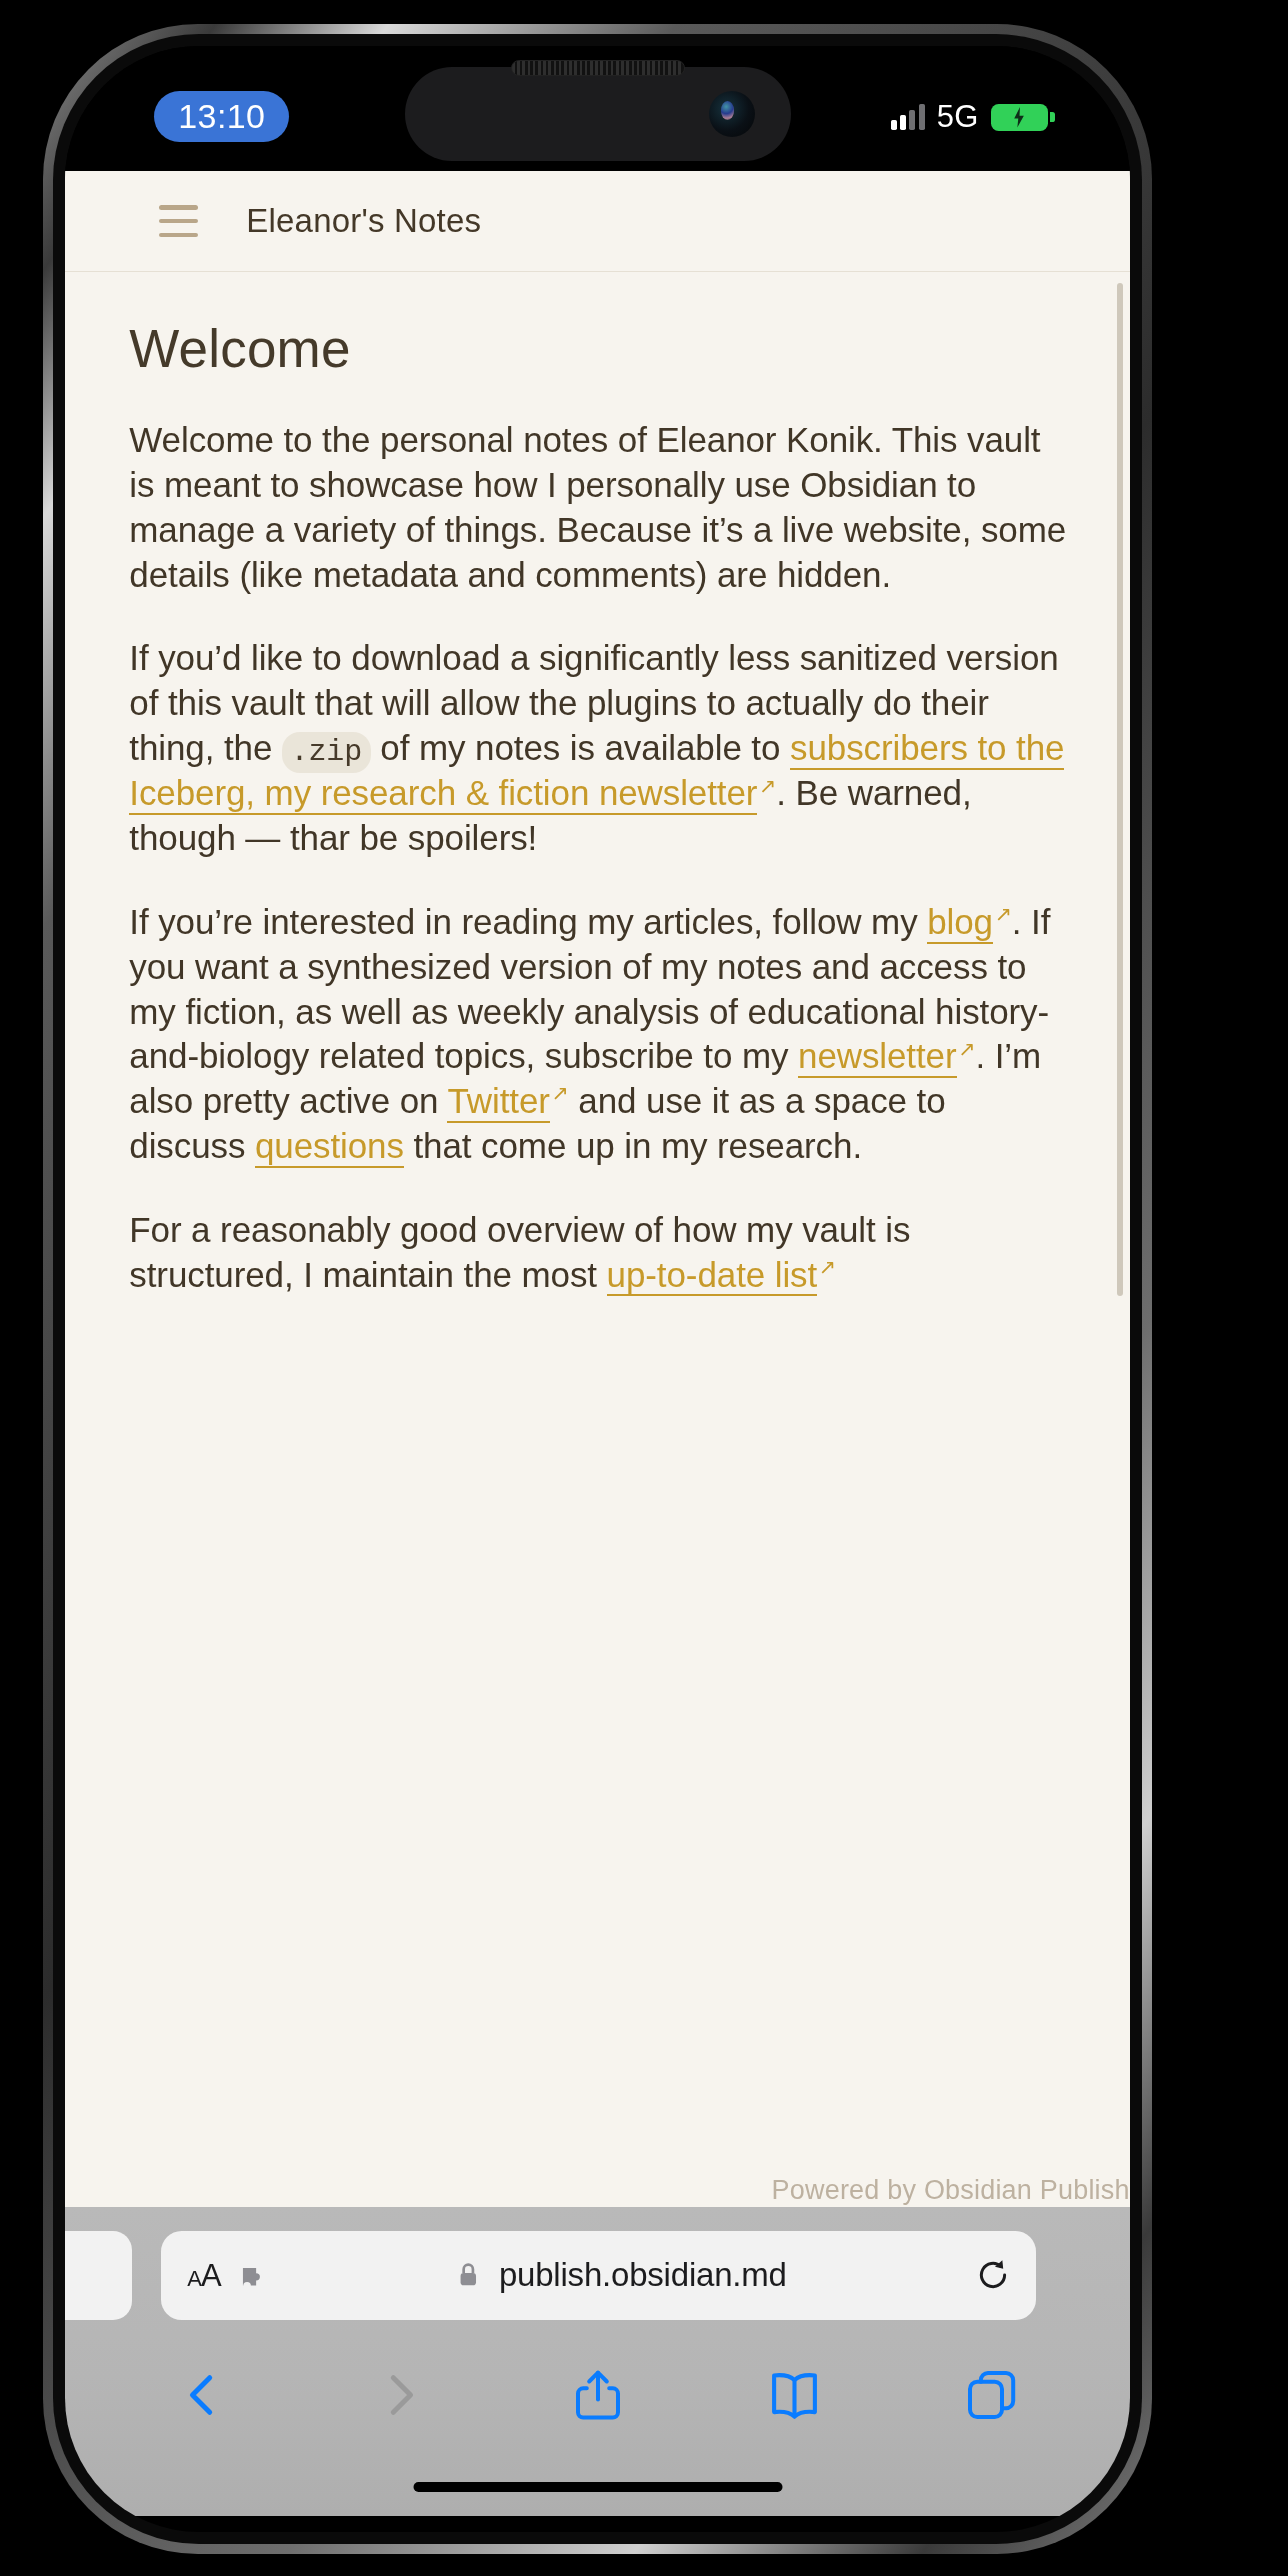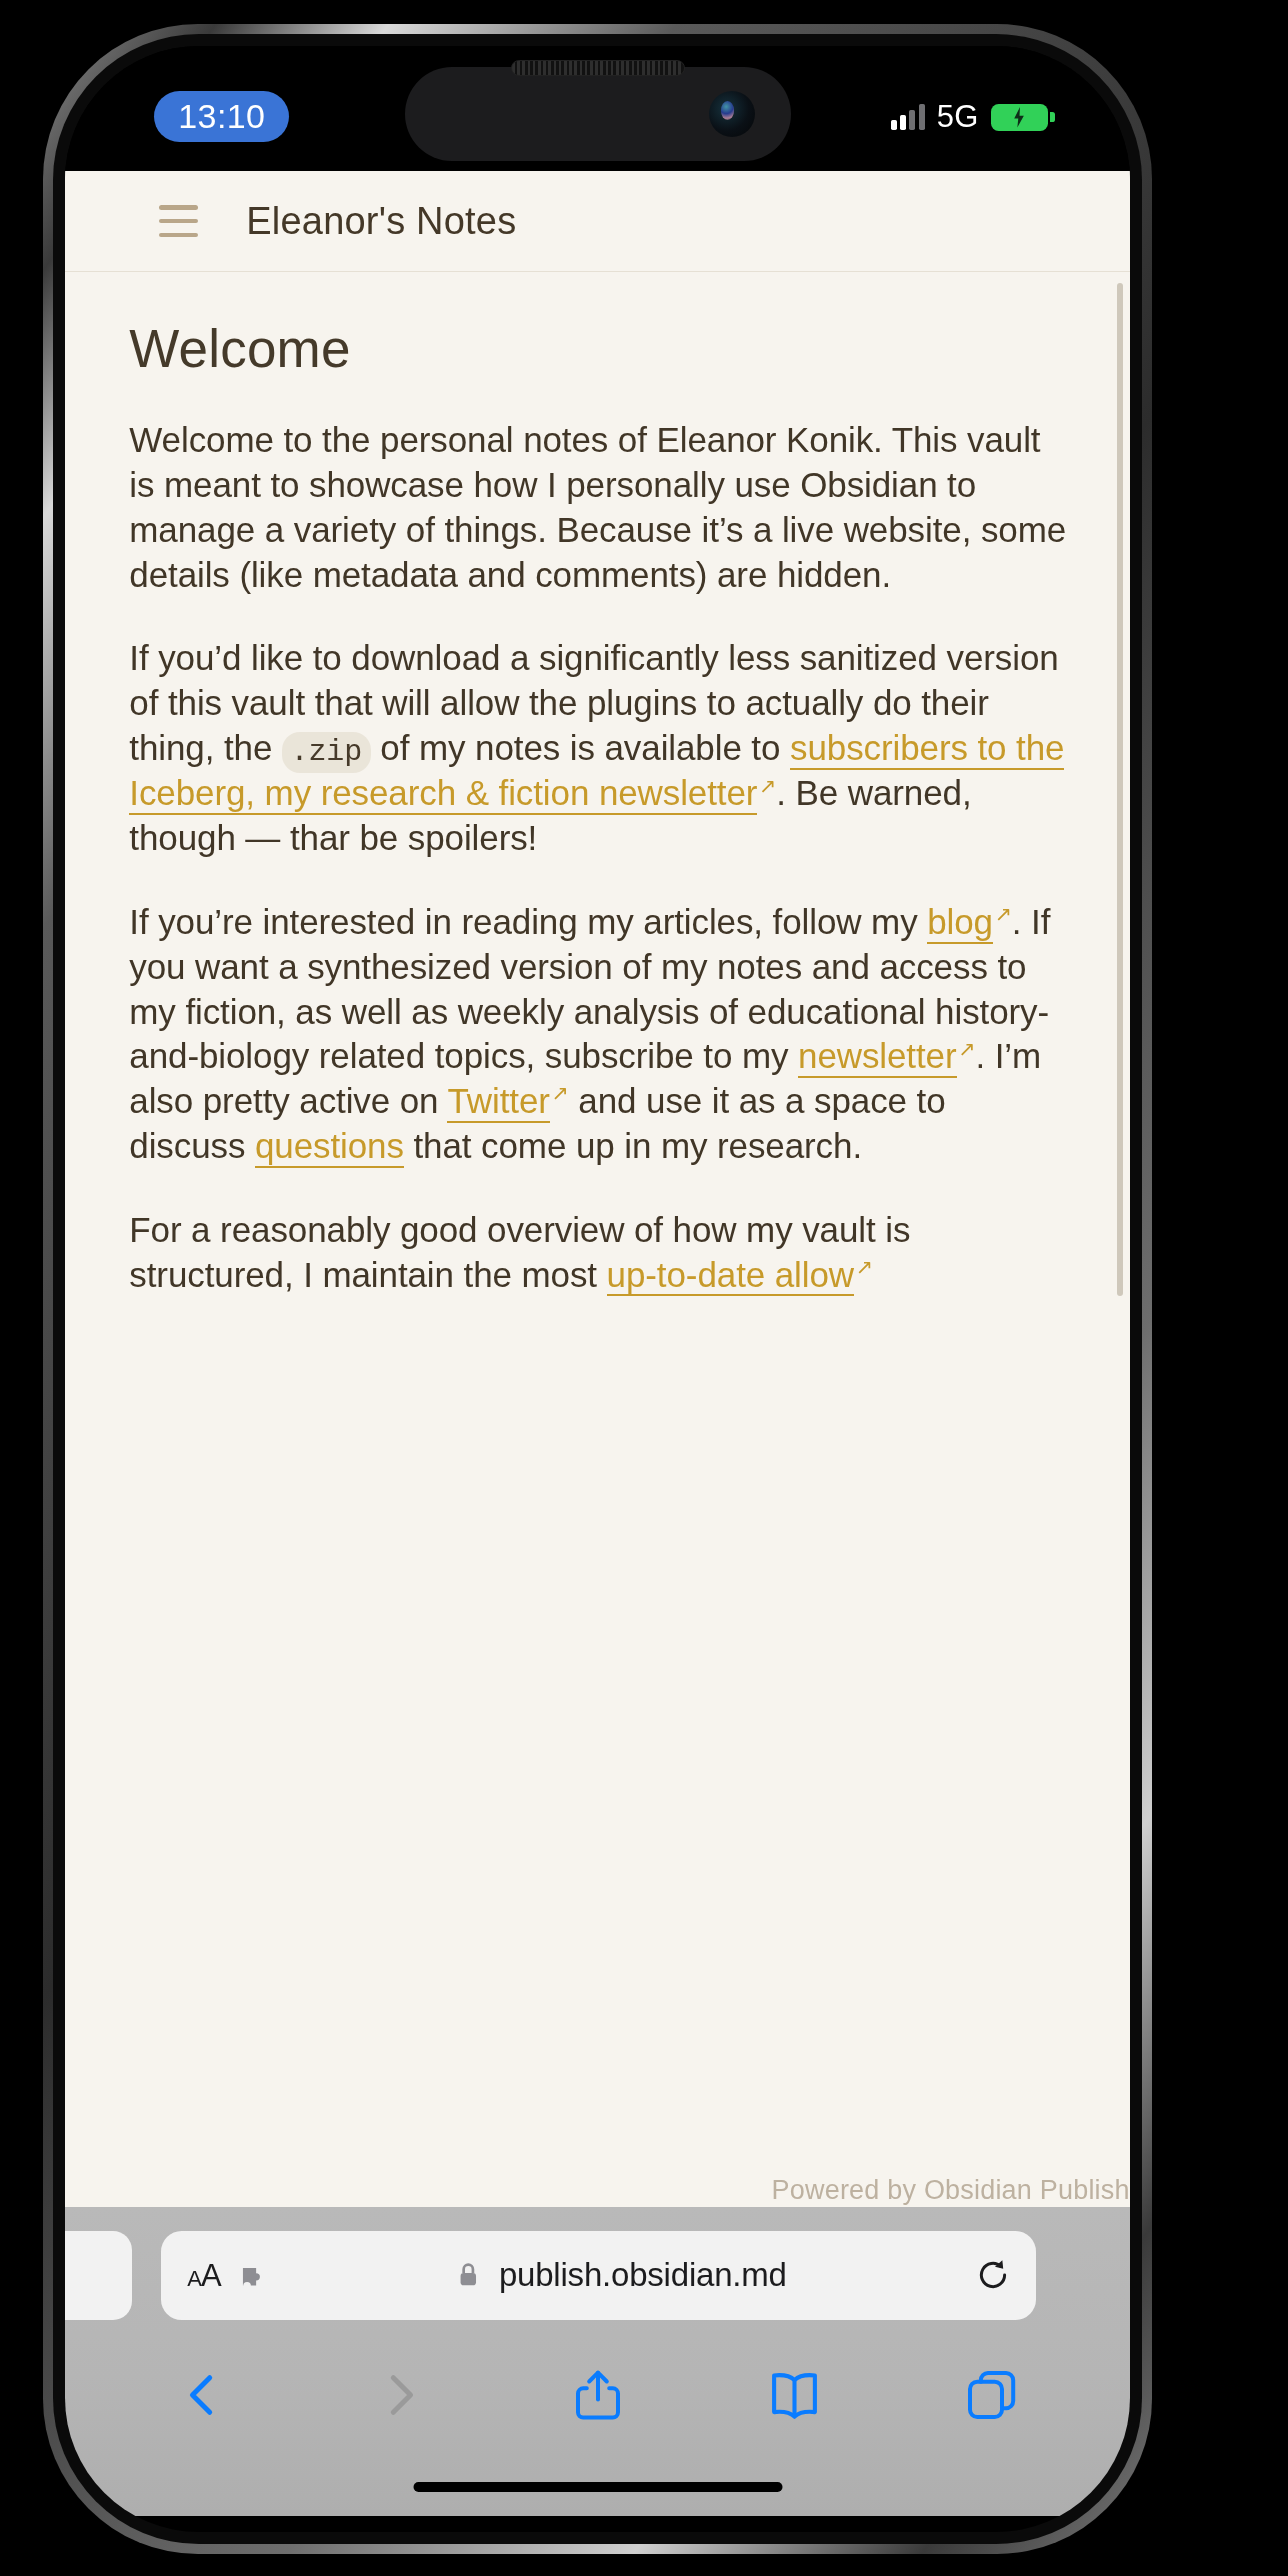--- a/index.html
+++ b/index.html
@@ -211,21 +211,21 @@
     cursor: pointer;
   }
   #hamburger-icon span {
     display: block;
     height: 4.3px;
     background: #b9a689;
     border-radius: 2.6px;
   }
   #site-title {
     margin-left: 48px;
-    font-size: 38px;
+    font-size: 33px;
     color: #443828;
     font-weight: 400;
     letter-spacing: 0.2px;
   }
 
   
   #content-scroll {
     position: relative;
     height: calc(100% - 101px);
     padding: 39px 62px 0 64px;
@@ -440,21 +440,21 @@
 
           <p class="para">
             <span>If you’d like to download a significantly less sanitized version of this vault that will allow the plugins to actually do their thing, the </span><code class="inline-code">.zip</code><span> of my notes is available to </span><a class="link" href="#">subscribers to the Iceberg, my research &amp; fiction newsletter</a><span class="ext-icon">↗</span><span>. Be warned, though — thar be spoilers!</span>
           </p>
 
           <p class="para">
             <span>If you’re interested in reading my articles, follow my </span><a class="link" href="#">blog</a><span class="ext-icon">↗</span><span>. If you want a synthesized version of my notes and access to my fiction, as well as weekly analysis of educational history-and-biology related topics, subscribe to my </span><a class="link" href="#">newsletter</a><span class="ext-icon">↗</span><span>. I’m also pretty active on </span><a class="link" href="#">Twitter</a><span class="ext-icon">↗</span><span> and use it as a space to discuss </span><a class="link" href="#">questions</a><span> that come up in my research.</span>
           </p>
 
           <p class="para">
-            <span>For a reasonably good overview of how my vault is structured, I maintain the most </span><a class="link" href="#">up-to-date allow</a><span class="ext-icon">↗</span>
+            <span>For a reasonably good overview of how my vault is structured, I maintain the most </span><a class="link" href="#">up-to-date list</a><span class="ext-icon">↗</span>
           </p>
 
           <div id="fade-cover"></div>
         </div>
 
         <div id="page-scrollbar"></div>
         <div id="powered-by">Powered by Obsidian Publish</div>
       </div>
 
       <div id="safari-chrome">

